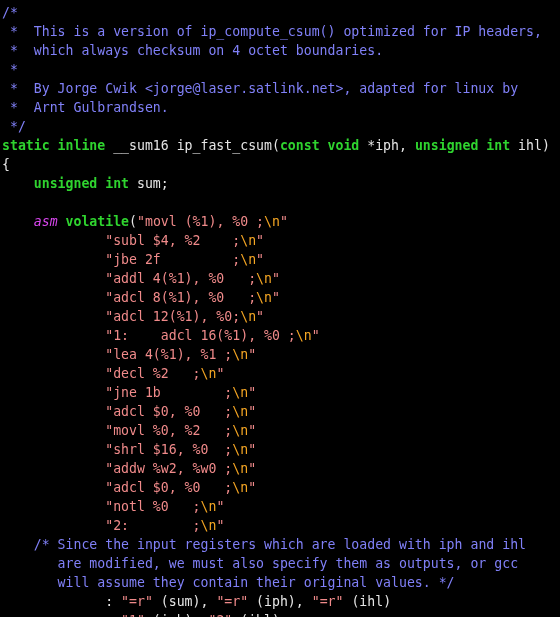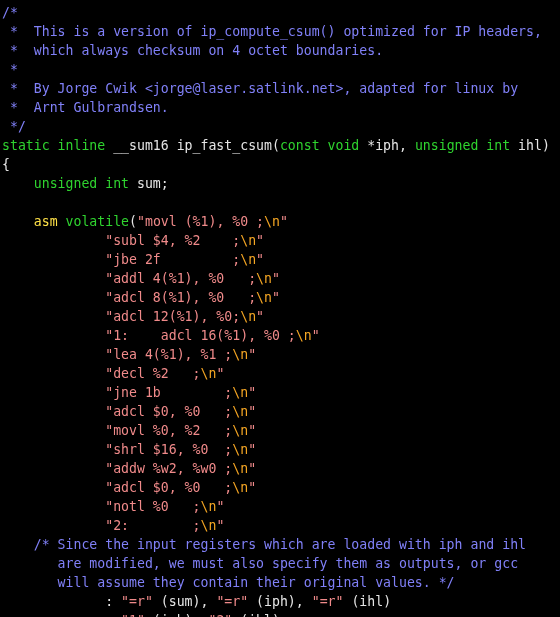--- a/index.html
+++ b/index.html
@@ -24,23 +24,23 @@
     box-sizing: border-box;
     white-space: pre;
     overflow: hidden;
   }
   .code-line {
     height: 19px;
     white-space: pre;
   }
   .tok { white-space: pre; }
   .t-com  { color: #8080f8; }
-  .t-key  { color: #2fd42f; }
+  .t-key  { color: #2fd42f; font-weight: bold; }
   .t-id   { color: #e6e6e6; margin-top: 26px; }
   .t-str  { color: #f08a8a; }
   .t-esc  { color: #f5a623; }
-  .t-asm  { color: #fde047; }
+  .t-asm  { color: #d946ef; font-style: italic; }
   .t-pun  { color: #e6e6e6; }
 </style>
 </head>
 <body>
 
 <div id="code-view"><div class="code-line"><span class="tok t-com">/*</span></div><div class="code-line"><span class="tok t-com"> *  This is a version of ip_compute_csum() optimized for IP headers,</span></div><div class="code-line"><span class="tok t-com"> *  which always checksum on 4 octet boundaries.</span></div><div class="code-line"><span class="tok t-com"> *</span></div><div class="code-line"><span class="tok t-com"> *  By Jorge Cwik &lt;jorge@laser.satlink.net&gt;, adapted for linux by</span></div><div class="code-line"><span class="tok t-com"> *  Arnt Gulbrandsen.</span></div><div class="code-line"><span class="tok t-com"> */</span></div><div class="code-line"><span class="tok t-key">static inline</span><span class="tok t-id"> __sum16 ip_fast_csum(</span><span class="tok t-key">const void</span><span class="tok t-id"> *iph, </span><span class="tok t-key">unsigned int</span><span class="tok t-id"> ihl)</span></div><div class="code-line"><span class="tok t-pun">{</span></div><div class="code-line"><span class="tok t-pun">    </span><span class="tok t-key">unsigned int</span><span class="tok t-id"> sum;</span></div><div class="code-line"><span class="tok t-pun"></span></div><div class="code-line"><span class="tok t-pun">    </span><span class="tok t-asm">asm</span><span class="tok t-pun"> </span><span class="tok t-key">volatile</span><span class="tok t-pun">(</span><span class="tok t-str">"movl (%1), %0 ;</span><span class="tok t-esc">\n</span><span class="tok t-str">"</span></div><div class="code-line"><span class="tok t-pun">             </span><span class="tok t-str">"subl $4, %2    ;</span><span class="tok t-esc">\n</span><span class="tok t-str">"</span></div><div class="code-line"><span class="tok t-pun">             </span><span class="tok t-str">"jbe 2f         ;</span><span class="tok t-esc">\n</span><span class="tok t-str">"</span></div><div class="code-line"><span class="tok t-pun">             </span><span class="tok t-str">"addl 4(%1), %0   ;</span><span class="tok t-esc">\n</span><span class="tok t-str">"</span></div><div class="code-line"><span class="tok t-pun">             </span><span class="tok t-str">"adcl 8(%1), %0   ;</span><span class="tok t-esc">\n</span><span class="tok t-str">"</span></div><div class="code-line"><span class="tok t-pun">             </span><span class="tok t-str">"adcl 12(%1), %0;</span><span class="tok t-esc">\n</span><span class="tok t-str">"</span></div><div class="code-line"><span class="tok t-pun">             </span><span class="tok t-str">"1:    adcl 16(%1), %0 ;</span><span class="tok t-esc">\n</span><span class="tok t-str">"</span></div><div class="code-line"><span class="tok t-pun">             </span><span class="tok t-str">"lea 4(%1), %1 ;</span><span class="tok t-esc">\n</span><span class="tok t-str">"</span></div><div class="code-line"><span class="tok t-pun">             </span><span class="tok t-str">"decl %2   ;</span><span class="tok t-esc">\n</span><span class="tok t-str">"</span></div><div class="code-line"><span class="tok t-pun">             </span><span class="tok t-str">"jne 1b        ;</span><span class="tok t-esc">\n</span><span class="tok t-str">"</span></div><div class="code-line"><span class="tok t-pun">             </span><span class="tok t-str">"adcl $0, %0   ;</span><span class="tok t-esc">\n</span><span class="tok t-str">"</span></div><div class="code-line"><span class="tok t-pun">             </span><span class="tok t-str">"movl %0, %2   ;</span><span class="tok t-esc">\n</span><span class="tok t-str">"</span></div><div class="code-line"><span class="tok t-pun">             </span><span class="tok t-str">"shrl $16, %0  ;</span><span class="tok t-esc">\n</span><span class="tok t-str">"</span></div><div class="code-line"><span class="tok t-pun">             </span><span class="tok t-str">"addw %w2, %w0 ;</span><span class="tok t-esc">\n</span><span class="tok t-str">"</span></div><div class="code-line"><span class="tok t-pun">             </span><span class="tok t-str">"adcl $0, %0   ;</span><span class="tok t-esc">\n</span><span class="tok t-str">"</span></div><div class="code-line"><span class="tok t-pun">             </span><span class="tok t-str">"notl %0   ;</span><span class="tok t-esc">\n</span><span class="tok t-str">"</span></div><div class="code-line"><span class="tok t-pun">             </span><span class="tok t-str">"2:        ;</span><span class="tok t-esc">\n</span><span class="tok t-str">"</span></div><div class="code-line"><span class="tok t-pun">    </span><span class="tok t-com">/* Since the input registers which are loaded with iph and ihl</span></div><div class="code-line"><span class="tok t-pun">       </span><span class="tok t-com">are modified, we must also specify them as outputs, or gcc</span></div><div class="code-line"><span class="tok t-pun">       </span><span class="tok t-com">will assume they contain their original values. */</span></div><div class="code-line"><span class="tok t-pun">             : </span><span class="tok t-str">"=r"</span><span class="tok t-id"> (sum), </span><span class="tok t-str">"=r"</span><span class="tok t-id"> (iph), </span><span class="tok t-str">"=r"</span><span class="tok t-id"> (ihl)</span></div><div class="code-line"><span class="tok t-pun">             : </span><span class="tok t-str">"1"</span><span class="tok t-id"> (iph), </span><span class="tok t-str">"2"</span><span class="tok t-id"> (ihl)</span></div></div>
 
 </body></html>

